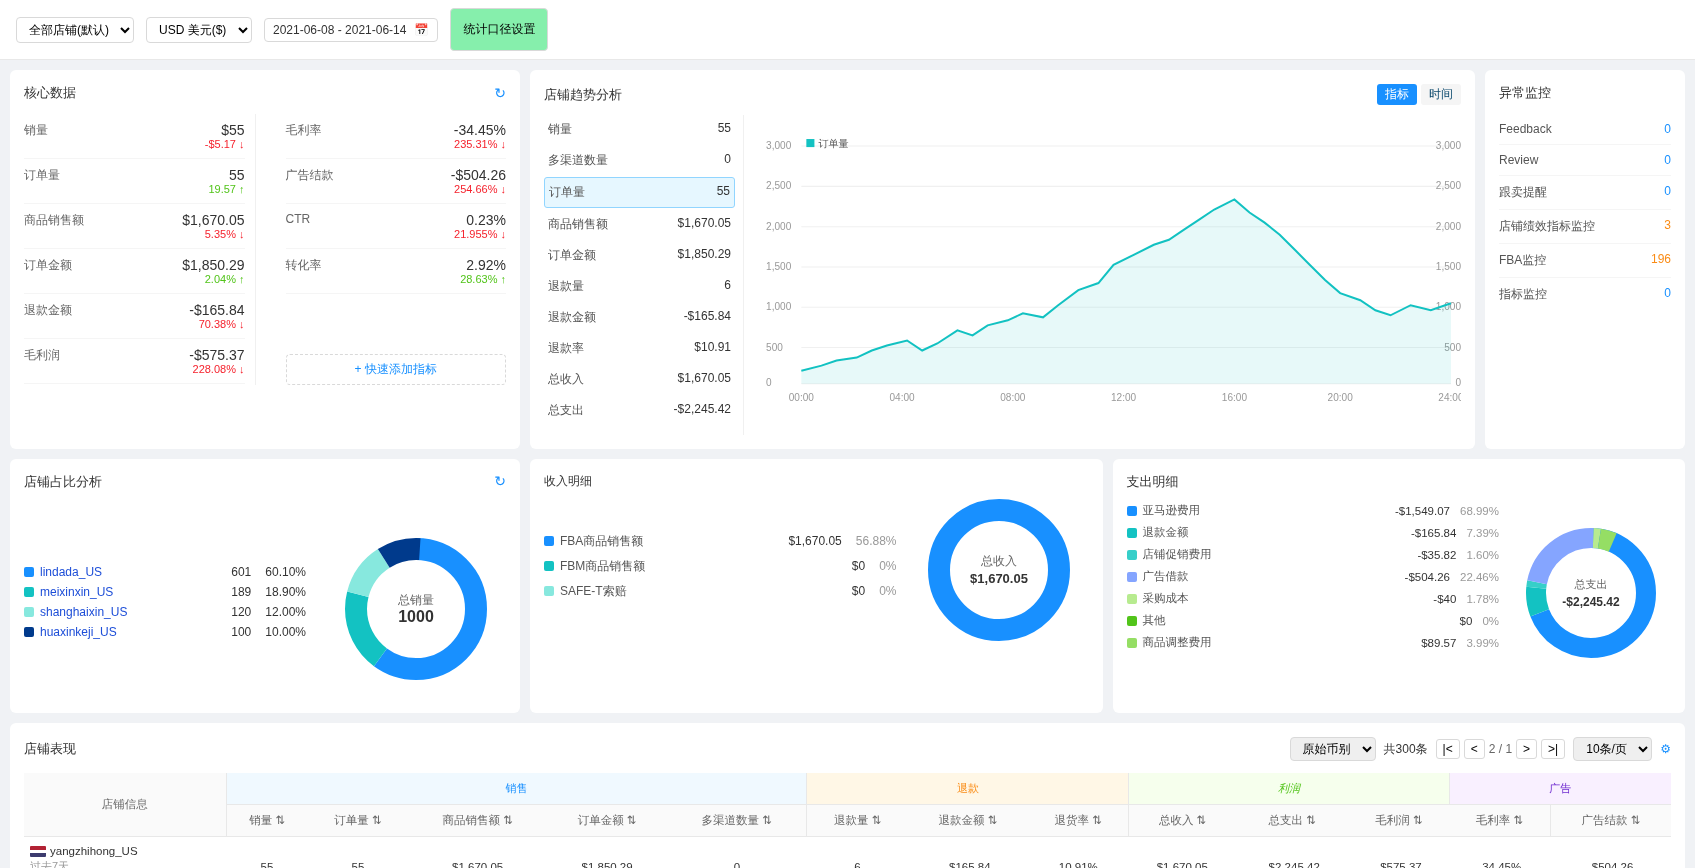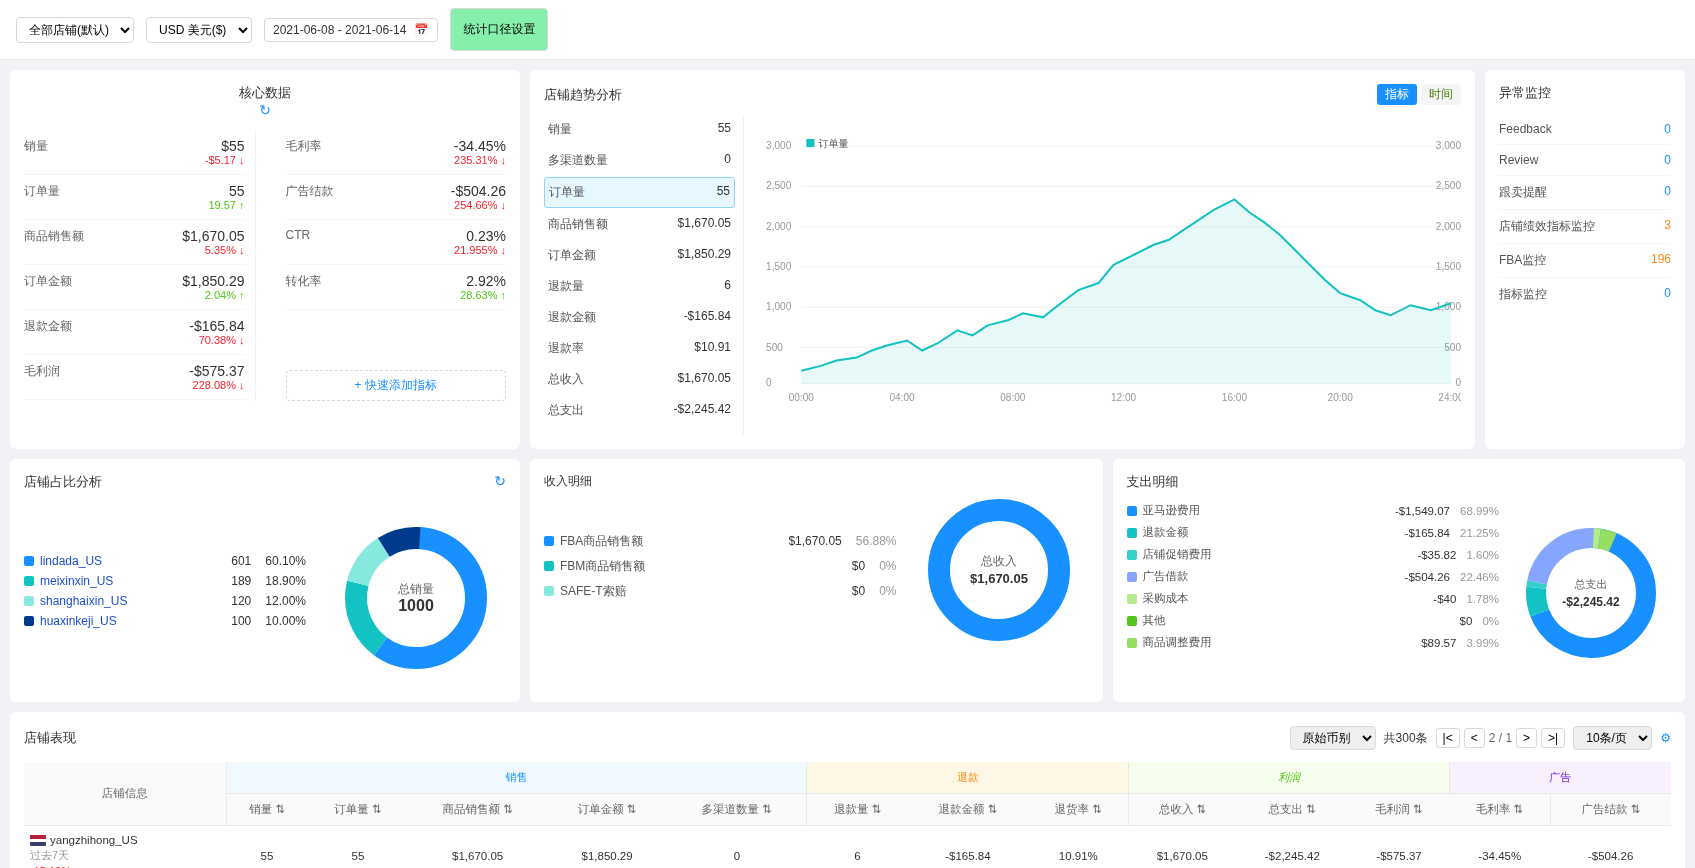--- a/index.html
+++ b/index.html
@@ -7,57 +7,57 @@
     
     .top-bar { background: #fff; padding: 8px 16px; display: flex; align-items: center; gap: 12px; border-bottom: 1px solid #e8e8e8; }
     .top-bar select, .top-bar .date-picker { border: 1px solid #d9d9d9; border-radius: 4px; padding: 4px 8px; font-size: 12px; background: #fff; cursor: pointer; }
     .top-bar .date-picker { display: flex; align-items: center; gap: 8px; }
     .top-bar button { background: #86efac; border: 1px solid #d9d9d9; border-radius: 4px; padding: 12px 12px; font-size: 12px; cursor: pointer; }
     
     .main-grid { display: grid; grid-template-columns: 510px 1fr 200px; gap: 10px; padding: 10px; }
     .panel { background: #fff; border-radius: 6px; padding: 14px; }
     
     
-    .core-metrics-title { font-size: 13px; font-weight: 500; margin-bottom: 12px; display: flex; justify-content: space-between; align-items: center; flex-direction: column; }
+    .core-metrics-title { font-size: 13px; font-weight: 500; margin-bottom: 12px; display: flex; justify-content: space-between; align-items: center; }
     .metric-label { color: #666; font-size: 12px; }
     .metric-value { font-size: 14px; font-weight: 500; }
     .metric-change { font-size: 11px; }
     .change-down { color: #f5222d; }
     .change-up { color: #52c41a; }
     .metrics-row { display: flex; justify-content: space-between; padding: 8px 0; border-bottom: 1px solid #f5f5f5; }
     .add-metric-btn { border: 1px dashed #d9d9d9; border-radius: 4px; padding: 6px; text-align: center; color: #1890ff; cursor: pointer; font-size: 12px; margin-top: 8px; }
     
     
     .trend-panel { grid-column: 2; }
     .trend-header { display: flex; justify-content: space-between; align-items: center; margin-bottom: 10px; }
     .trend-title { font-size: 13px; font-weight: 500; }
     .trend-tabs { display: flex; gap: 4px; }
     .trend-tab { padding: 2px 8px; border-radius: 3px; cursor: pointer; font-size: 12px; }
     .trend-tab.active { background: #1890ff; color: #fff; }
-    .trend-tab.inactive { background: #f5f5f5; color: #4d7c0f; }
+    .trend-tab.inactive { background: #f5f5f5; color: #0c4a6e; }
     .trend-body { display: flex; gap: 0; height: 320px; }
     .trend-metrics { width: 200px; overflow-y: auto; border-right: 1px solid #f0f0f0; padding-right: 8px; }
     .trend-metric-item { display: flex; justify-content: space-between; padding: 6px 4px; font-size: 12px; cursor: pointer; border-radius: 3px; margin-bottom: 2px; }
     .trend-metric-item.selected { background: #e6f7ff; border: 1px solid #91d5ff; }
     .trend-metric-item .t-label { color: #555; }
     .trend-metric-item .t-val { color: #333; font-weight: 500; }
     .trend-chart { flex: 1; padding-left: 12px; position: relative; }
     
     
     .anomaly-title { font-size: 13px; font-weight: 500; margin-bottom: 12px; }
     .anomaly-item { display: flex; justify-content: space-between; padding: 8px 0; border-bottom: 1px solid #f5f5f5; font-size: 12px; }
     .anomaly-item:last-child { border-bottom: none; }
     .anomaly-label { color: #555; }
     .anomaly-val { color: #1890ff; }
     .anomaly-val.orange { color: #fa8c16; }
     
     
     .second-row { display: grid; grid-template-columns: 510px 1fr 1fr; gap: 10px; padding: 0 10px 10px; }
     
-    .store-share-panel .panel-title { font-size: 13px; font-weight: 500; margin-bottom: 17px; display: flex; justify-content: space-between; }
+    .store-share-panel .panel-title { font-size: 13px; font-weight: 500; margin-bottom: 28px; display: flex; justify-content: space-between; }
     .store-list { margin-bottom: 8px; }
     .store-item { display: flex; align-items: center; gap: 6px; margin-bottom: 6px; font-size: 12px; }
     .store-dot { width: 10px; height: 10px; border-radius: 2px; flex-shrink: 0; }
     .store-name { flex: 1; color: #1d4ed8; }
     .store-count { color: #333; }
     .store-pct { color: #333; margin-left: 8px; }
     .donut-chart-area { display: flex; justify-content: center; align-items: center; height: 180px; }
     .income-item { display: flex; align-items: center; gap: 6px; margin-bottom: 8px; font-size: 12px; }
     .income-dot { width: 10px; height: 10px; border-radius: 2px; flex-shrink: 0; }
     .income-label { flex: 1; color: #555; }
@@ -457,21 +457,21 @@
         <div class="expense-item">
           <div class="expense-dot" style="background:#1890ff;"></div>
           <span class="expense-label">亚马逊费用</span>
           <span class="expense-val">-$1,549.07</span>
           <span class="expense-pct">68.99%</span>
         </div>
         <div class="expense-item">
           <div class="expense-dot" style="background:#13c2c2;"></div>
           <span class="expense-label">退款金额</span>
           <span class="expense-val">-$165.84</span>
-          <span class="expense-pct">21.25%</span>
+          <span class="expense-pct">7.39%</span>
         </div>
         <div class="expense-item">
           <div class="expense-dot" style="background:#36cfc9;"></div>
           <span class="expense-label">店铺促销费用</span>
           <span class="expense-val">-$35.82</span>
           <span class="expense-pct">1.60%</span>
         </div>
         <div class="expense-item">
           <div class="expense-dot" style="background:#85a5ff;"></div>
           <span class="expense-label">广告借款</span>

